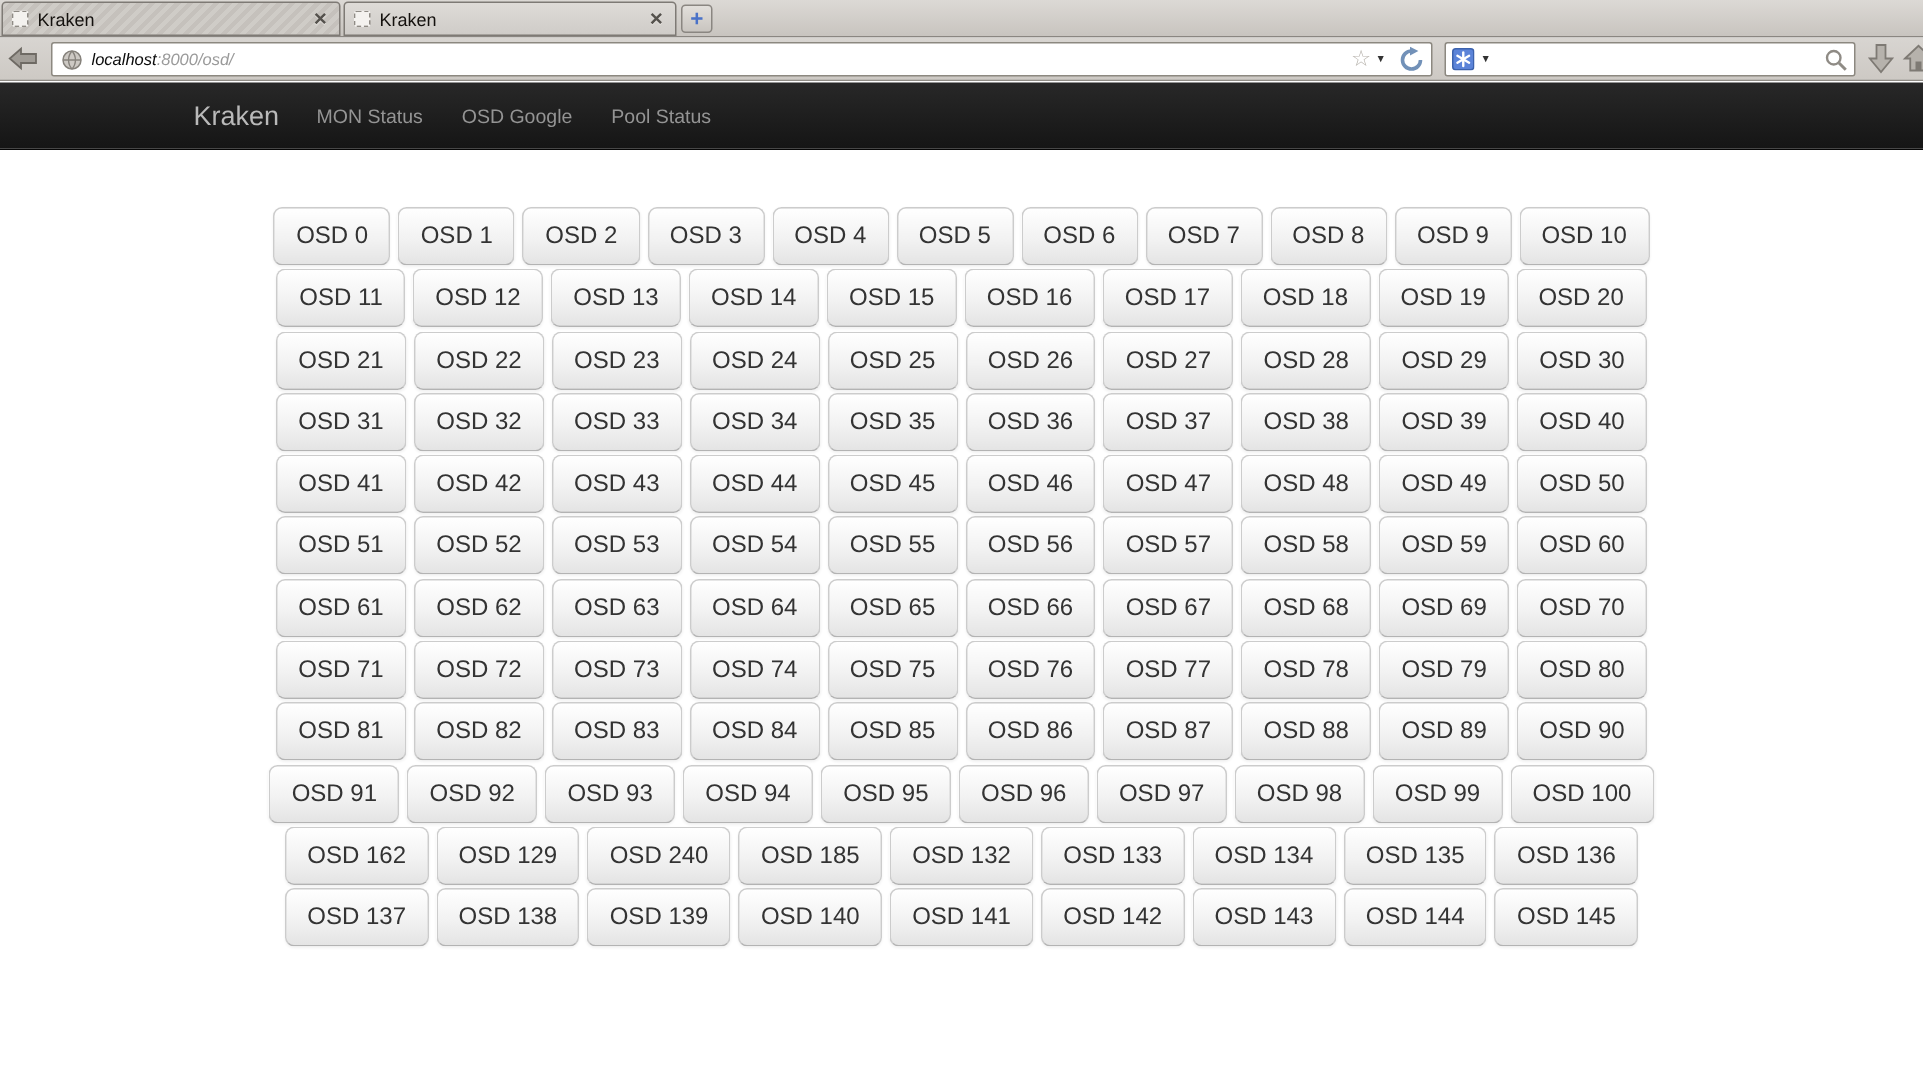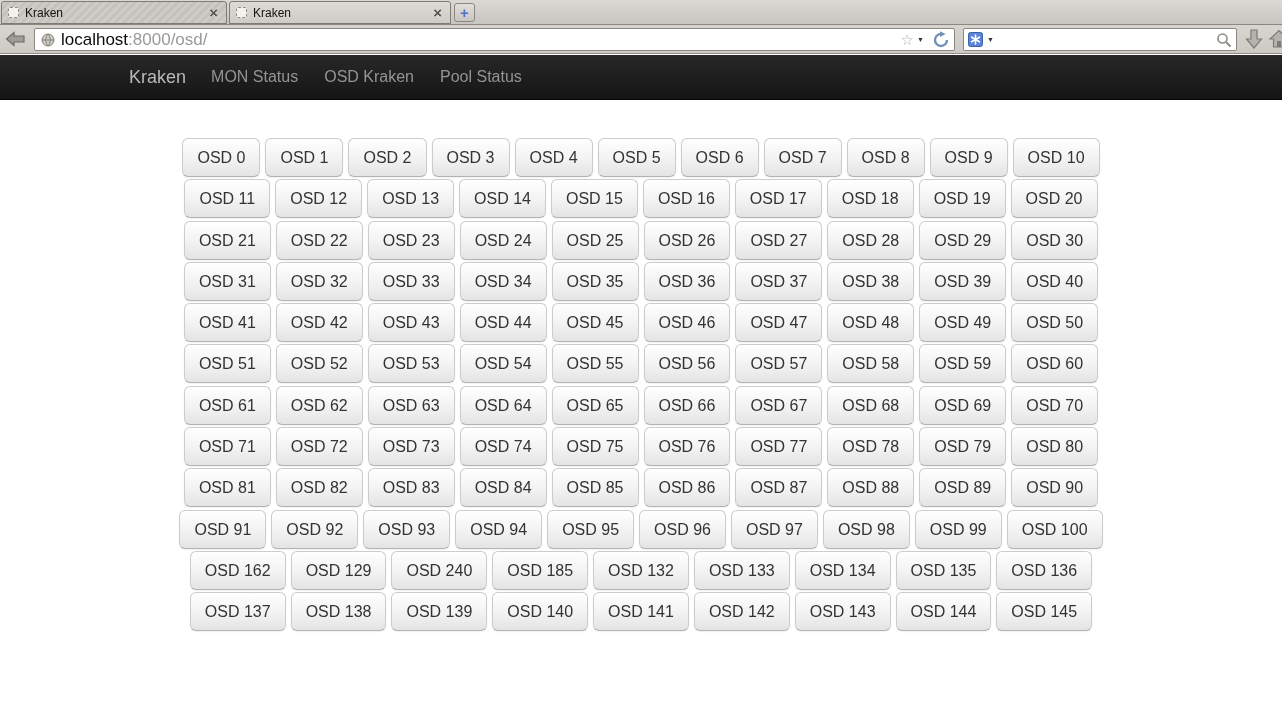--- a/index.html
+++ b/index.html
@@ -22,21 +22,21 @@
     border:1px solid #8a8681; border-radius:3px; background:linear-gradient(#e2dfdb,#c9c5c0);
     color:#4a72c8; font-size:15px; font-weight:bold; text-align:center; line-height:17px; cursor:pointer; }
 
   .toolbar { position:absolute; left:0; top:25px; width:1282px; height:29px;
     background:linear-gradient(#d8d5d1,#cdc9c4); border-bottom:1px solid #908c86; }
   .back-btn { position:absolute; left:4px; top:3px; width:24px; height:23px; cursor:pointer; }
   .url-field { position:absolute; left:34px; top:3px; width:921px; height:23px;
     background:#fff; border:1px solid #8c8880; border-radius:2px; display:flex;
     align-items:center; padding:0 4px; cursor:text; }
   .globe-wrap { flex:none; margin:0 6px 0 2px; height:14px; }
-  .url-text { flex:1 1 auto; font-size:17px; white-space:nowrap; overflow:hidden; }
+  .url-text { flex:1 1 auto; font-size:11px; white-space:nowrap; overflow:hidden;font-style:italic; }
   .url-host { color:#0b0b0b; }
   .url-rest { color:#9a9a9a; }
   .star { flex:none; font-size:15px; color:#b9b5af; line-height:14px; margin-right:3px; cursor:pointer; }
   .caret { flex:none; font-size:7px; color:#333; margin-right:8px; cursor:pointer; }
   .reload-wrap { flex:none; height:18px; cursor:pointer; }
   .search-field { position:absolute; left:963px; top:3px; width:274px; height:23px;
     background:#fff; border:1px solid #8c8880; border-radius:2px; display:flex;
     align-items:center; padding:0 4px; }
   .gicon { flex:none; margin-right:4px; height:15px; cursor:pointer; }
   .search-input { flex:1 1 auto; border:none; outline:none; background:transparent;
@@ -44,21 +44,21 @@
   .search-input::placeholder { color:#9a9a9a; opacity:1; }
   .mag-wrap { flex:none; height:16px; cursor:pointer; }
   .dl-btn { position:absolute; left:1243px; top:3px; width:24px; height:23px; cursor:pointer; }
   .home-btn { position:absolute; left:1268px; top:3px; width:24px; height:23px; cursor:pointer; }
 
   
   .navbar { position:absolute; left:0; top:55px; width:1282px; height:45px;
     background:linear-gradient(#282828,#151515); border-bottom:1px solid #060606; }
   .navbar-inner { width:1024px; height:100%; margin:0 auto; display:flex; align-items:center; }
   .brand { font-size:18px; color:#b9b9b9; margin-right:12px; cursor:pointer; }
-  .nav-link { font-size:16px; color:#949494; padding:0 13px; cursor:pointer; }
+  .nav-link { font-size:13px; color:#949494; padding:0 13px; cursor:pointer; }
 
   .content { position:absolute; left:0; top:100px; width:1282px; height:618px;
     background:#fff; overflow:hidden; }
   .osd-grid { width:1010px; margin:38px auto 0; text-align:center; }
   .osd-row { white-space:nowrap; }
   .osd-btn { display:inline-block; margin:0 2.5px 2.3px; padding:10px 14px;
     font:16px/17px "Liberation Sans","DejaVu Sans",sans-serif; color:#333;
     background:linear-gradient(#ffffff,#f2f2f2 55%,#e4e4e4);
     border:1px solid #cccccc; border-bottom-color:#b3b3b3; border-radius:6px;
     box-shadow:inset 0 1px 0 rgba(255,255,255,.25), 0 1px 2px rgba(0,0,0,.06);
@@ -137,21 +137,21 @@
         <path d="M2 11 L11 2.5 L20 11 H16.5 V19 H5.5 V11 Z" fill="#b6b2ac" stroke="#7e7a74" stroke-width="1.2"></path>
         <rect x="9" y="13" width="4" height="6" fill="#7e7a74"></rect>
       </svg>
   </span>
 </div>
 
 <div class="navbar">
   <div class="navbar-inner">
     <span class="brand">Kraken</span>
     <span class="nav-link">MON Status</span>
-    <span class="nav-link">OSD Kraken</span>
+    <span class="nav-link">OSD Google</span>
     <span class="nav-link">Pool Status</span>
   </div>
 </div>
 
 <div class="content">
   <div class="osd-grid">
       <div class="osd-row"><button class="osd-btn">OSD 0</button><button class="osd-btn">OSD 1</button><button class="osd-btn">OSD 2</button><button class="osd-btn">OSD 3</button><button class="osd-btn">OSD 4</button><button class="osd-btn">OSD 5</button><button class="osd-btn">OSD 6</button><button class="osd-btn">OSD 7</button><button class="osd-btn">OSD 8</button><button class="osd-btn">OSD 9</button><button class="osd-btn">OSD 10</button></div>
       <div class="osd-row"><button class="osd-btn">OSD 11</button><button class="osd-btn">OSD 12</button><button class="osd-btn">OSD 13</button><button class="osd-btn">OSD 14</button><button class="osd-btn">OSD 15</button><button class="osd-btn">OSD 16</button><button class="osd-btn">OSD 17</button><button class="osd-btn">OSD 18</button><button class="osd-btn">OSD 19</button><button class="osd-btn">OSD 20</button></div>
       <div class="osd-row"><button class="osd-btn">OSD 21</button><button class="osd-btn">OSD 22</button><button class="osd-btn">OSD 23</button><button class="osd-btn">OSD 24</button><button class="osd-btn">OSD 25</button><button class="osd-btn">OSD 26</button><button class="osd-btn">OSD 27</button><button class="osd-btn">OSD 28</button><button class="osd-btn">OSD 29</button><button class="osd-btn">OSD 30</button></div>
       <div class="osd-row"><button class="osd-btn">OSD 31</button><button class="osd-btn">OSD 32</button><button class="osd-btn">OSD 33</button><button class="osd-btn">OSD 34</button><button class="osd-btn">OSD 35</button><button class="osd-btn">OSD 36</button><button class="osd-btn">OSD 37</button><button class="osd-btn">OSD 38</button><button class="osd-btn">OSD 39</button><button class="osd-btn">OSD 40</button></div>

